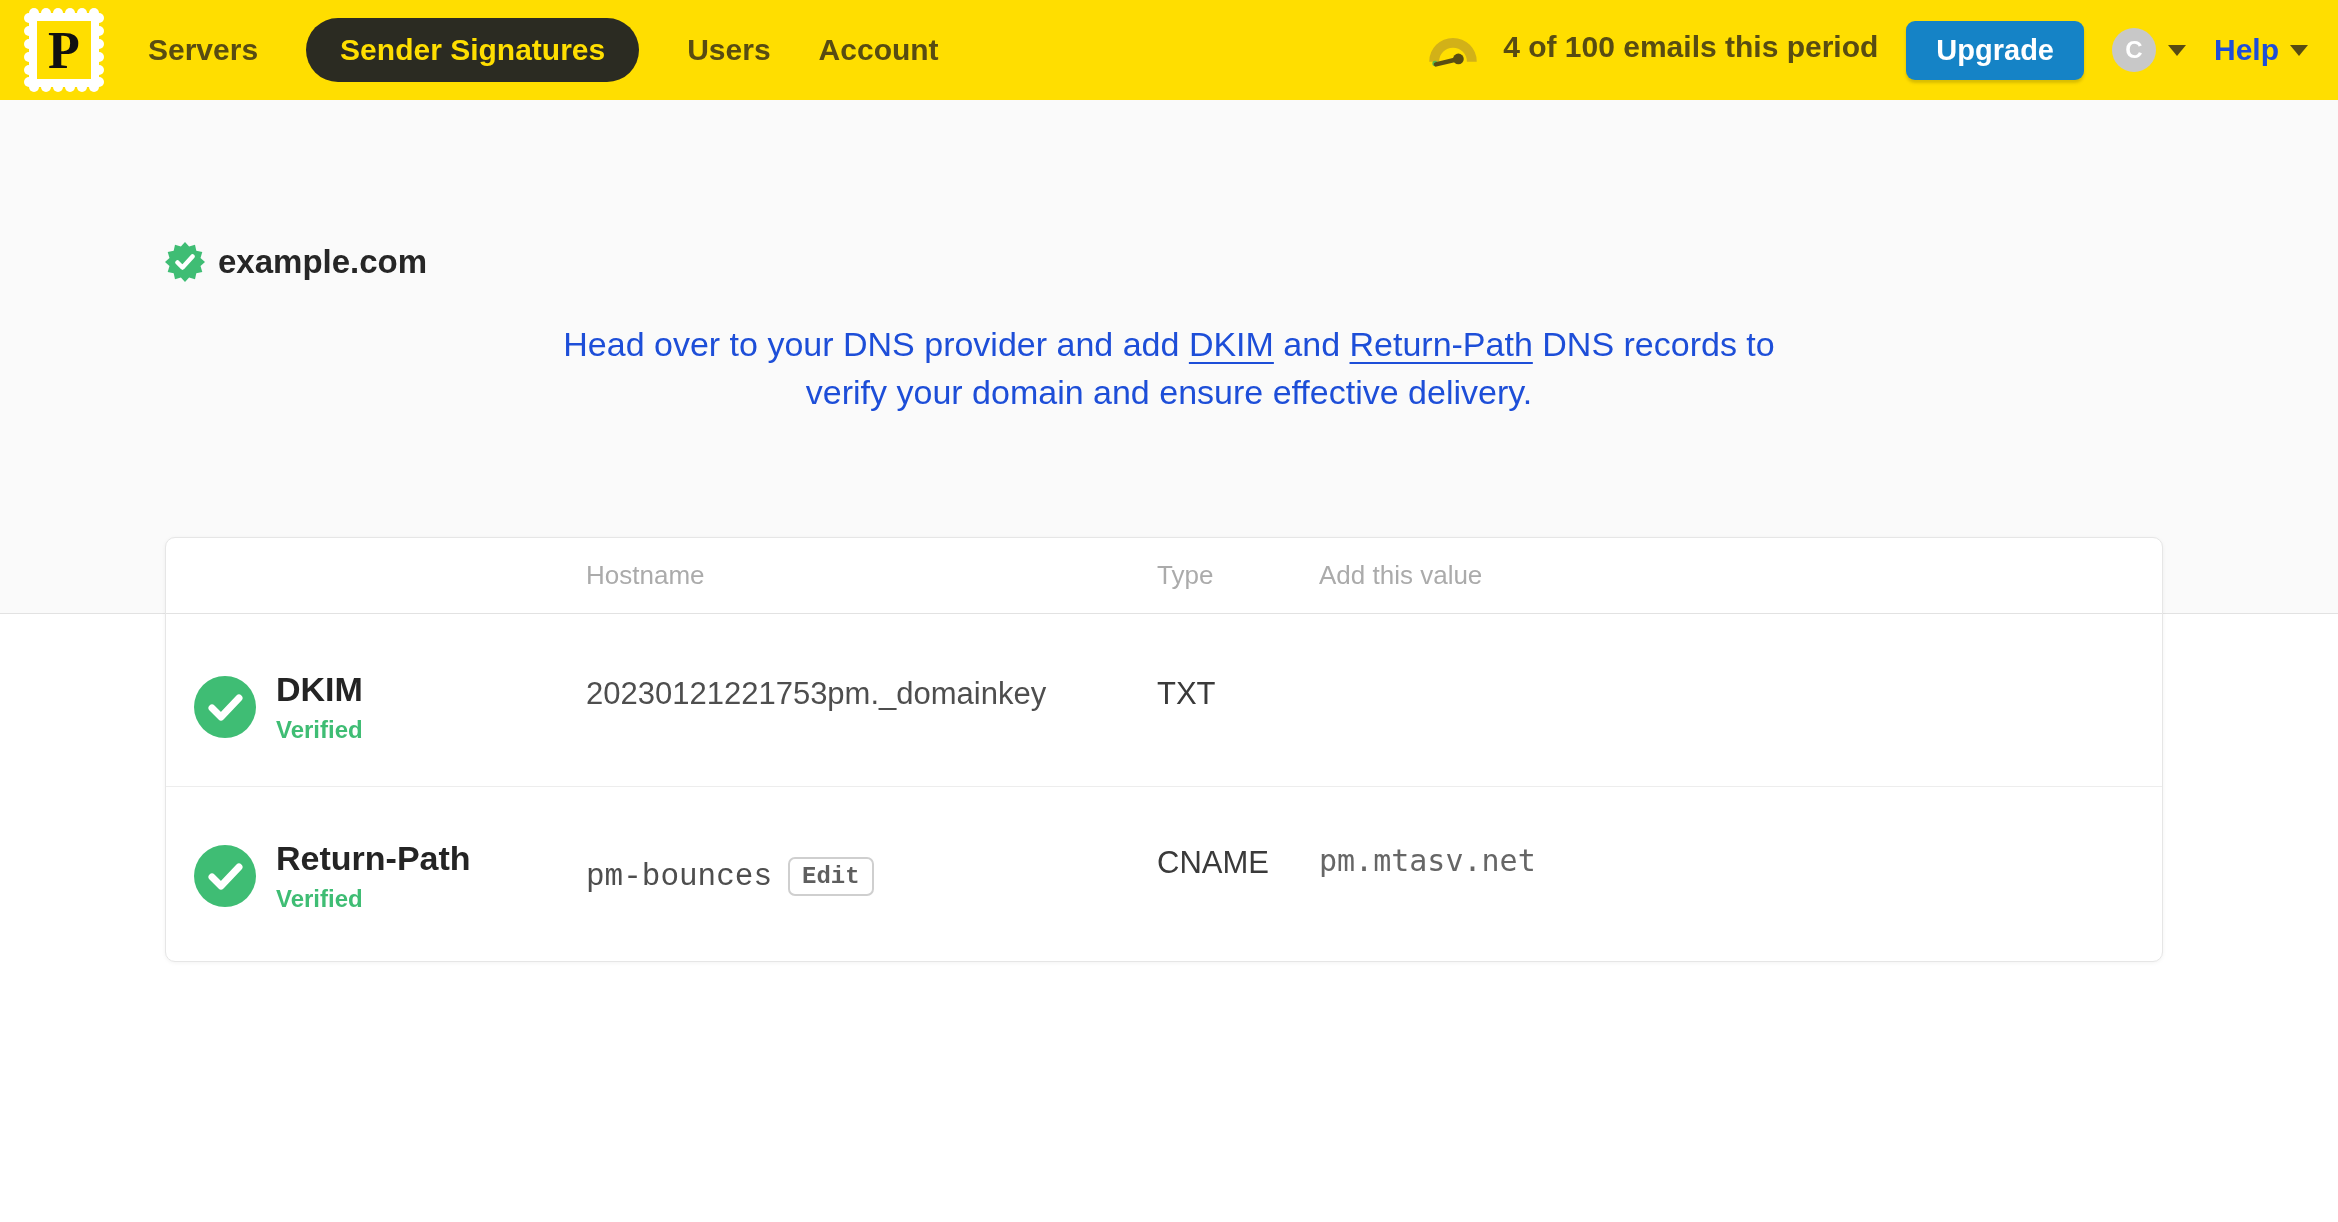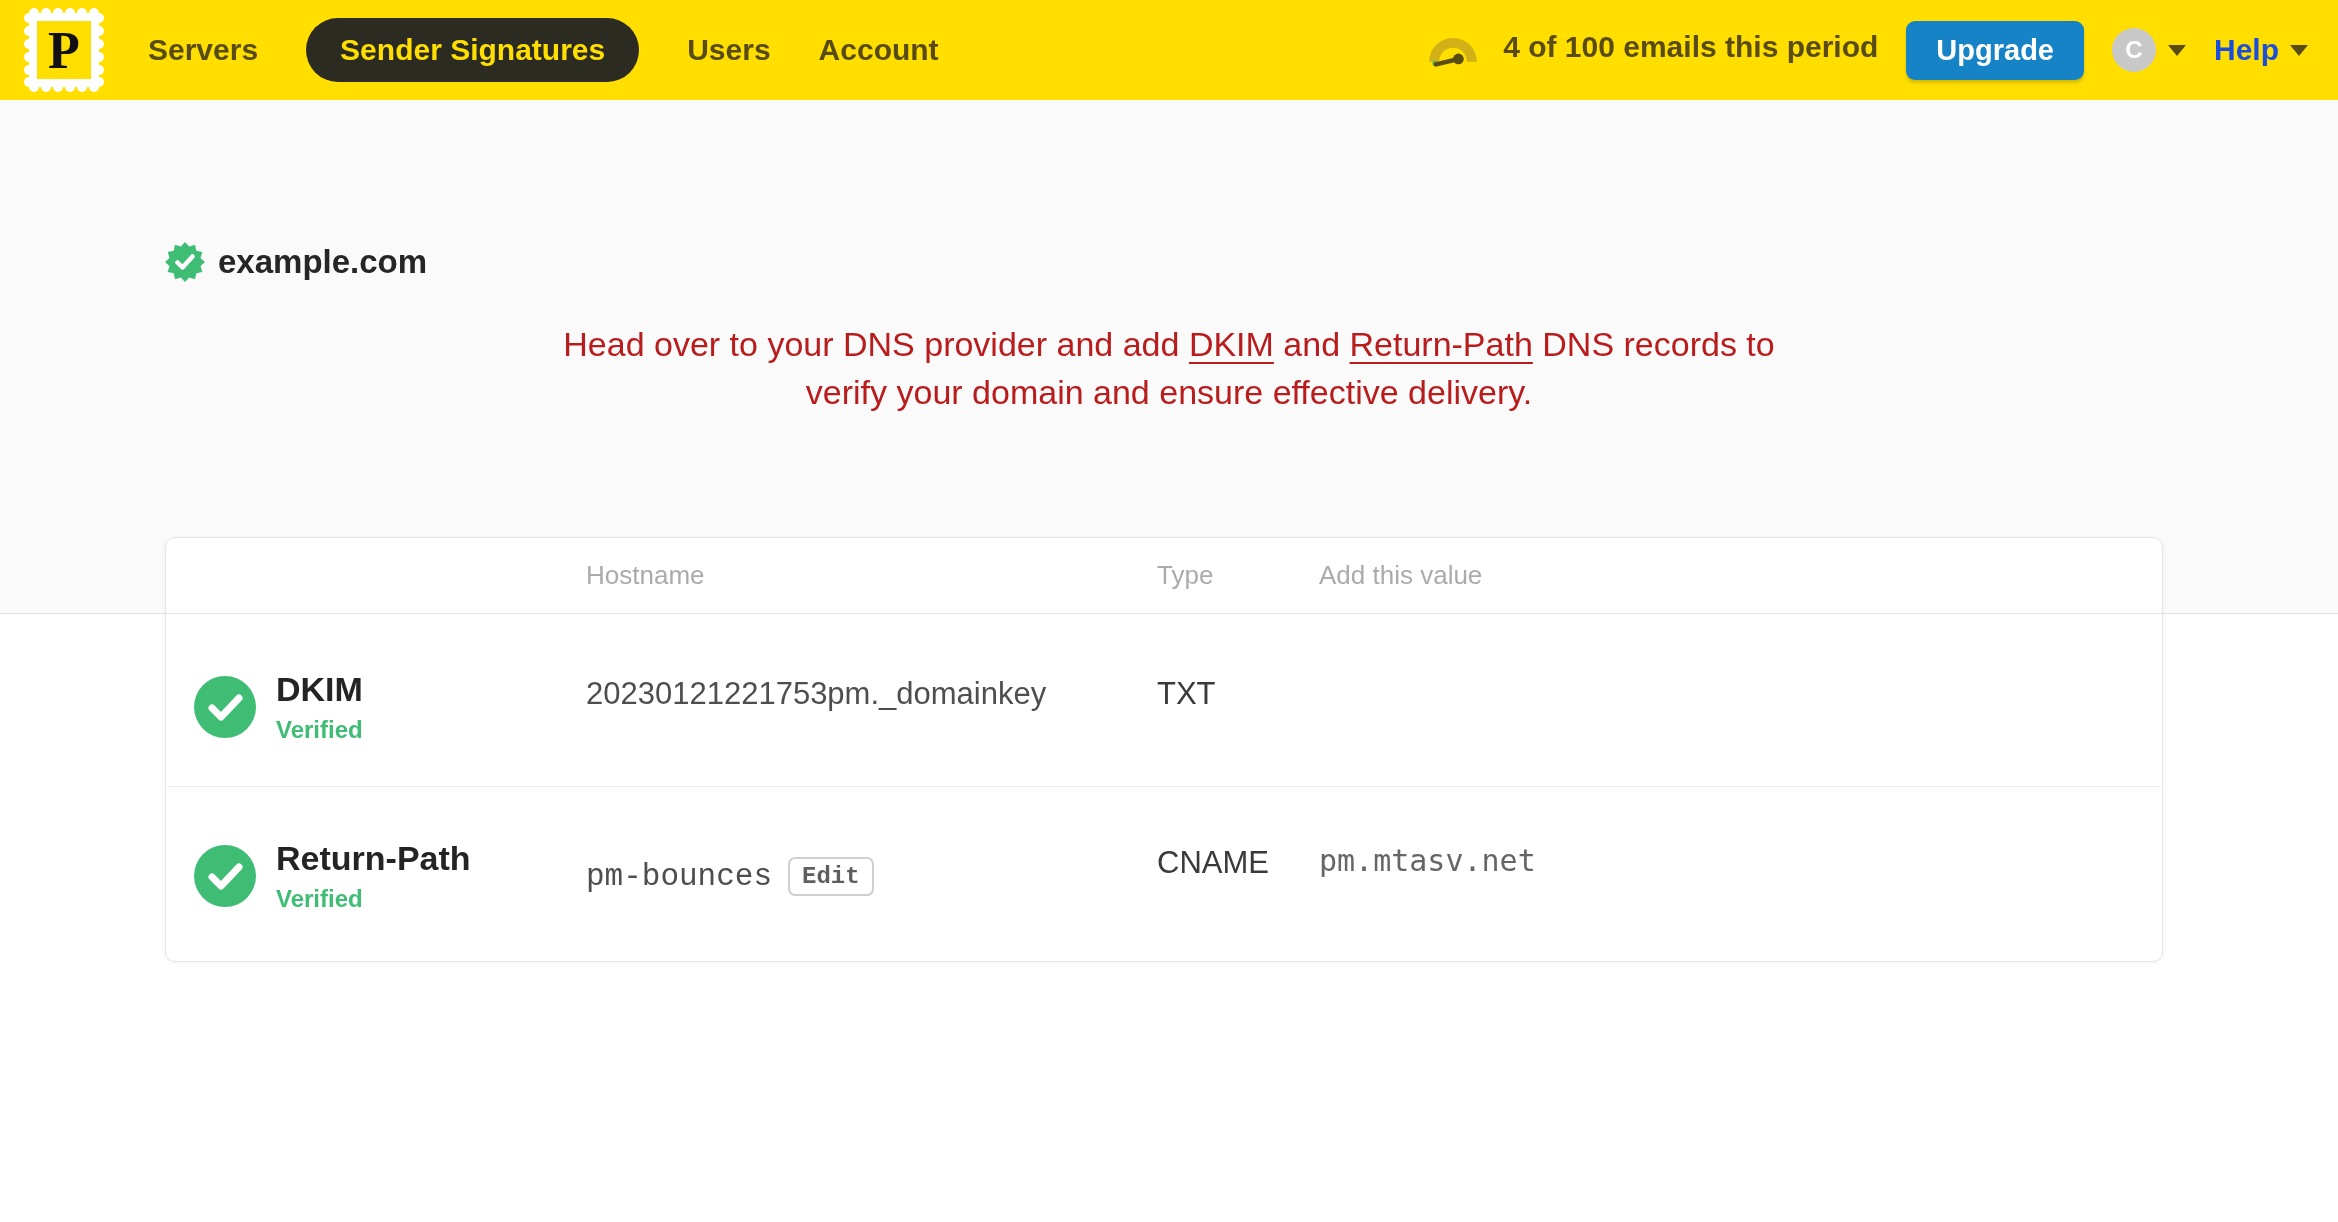--- a/index.html
+++ b/index.html
@@ -45,21 +45,21 @@
   .hero {
     height:514px; background:#FAFAFA; border-bottom:1px solid #E2E2E2; padding-top:112px;
   }
   .page-title {
     margin:0 0 0 165px; font-size:56px; font-weight:bold; color:#141414; letter-spacing:-0.5px;
   }
   .domain-row { margin:30px 0 0 165px; display:flex; align-items:center; gap:13px; }
   .domain-name { font-size:33px; font-weight:bold; color:#262626; }
   .desc {
     width:1250px; margin:38px auto 0; text-align:center;
-    font-size:34px; line-height:48px; color:#b91c1c;
+    font-size:34px; line-height:48px; color:#1d4ed8;
   }
   .desc a { color:inherit; text-decoration:underline; text-decoration-thickness:2px; text-underline-offset:6px; cursor:pointer; }
 
   
   .card {
     position:absolute; left:165px; top:537px; width:1998px; background:#fff;
     border:1px solid #E6E6E6; border-radius:10px; box-shadow:0 1px 4px rgba(0,0,0,0.05);
     z-index:2;
   }
   .grid { display:grid; grid-template-columns:420px 571px 162px 1fr; }

